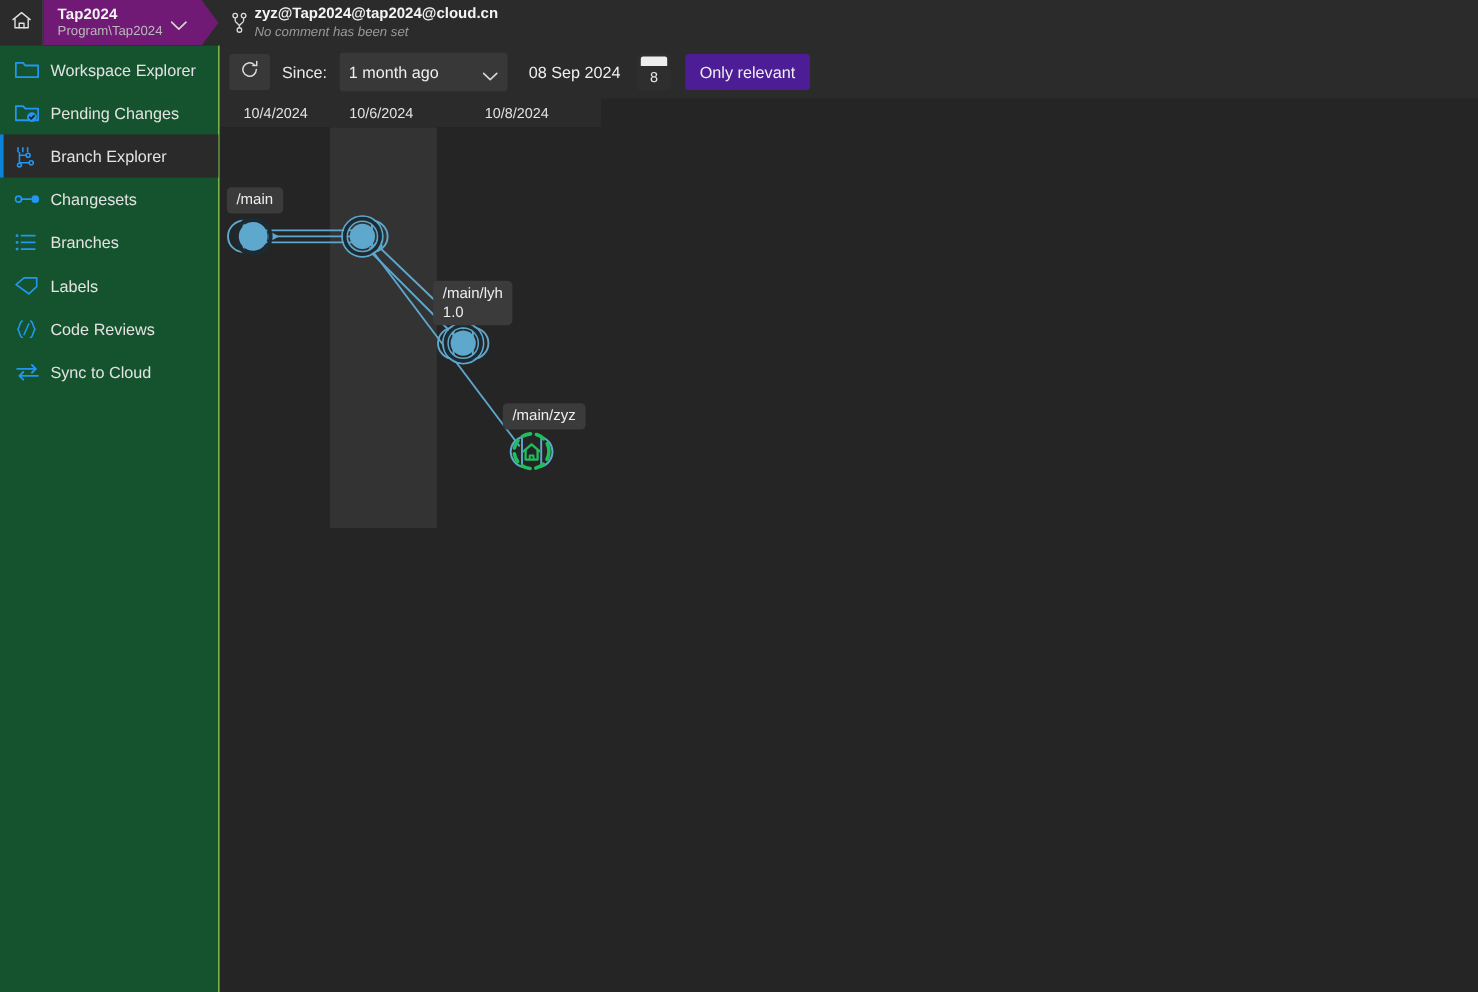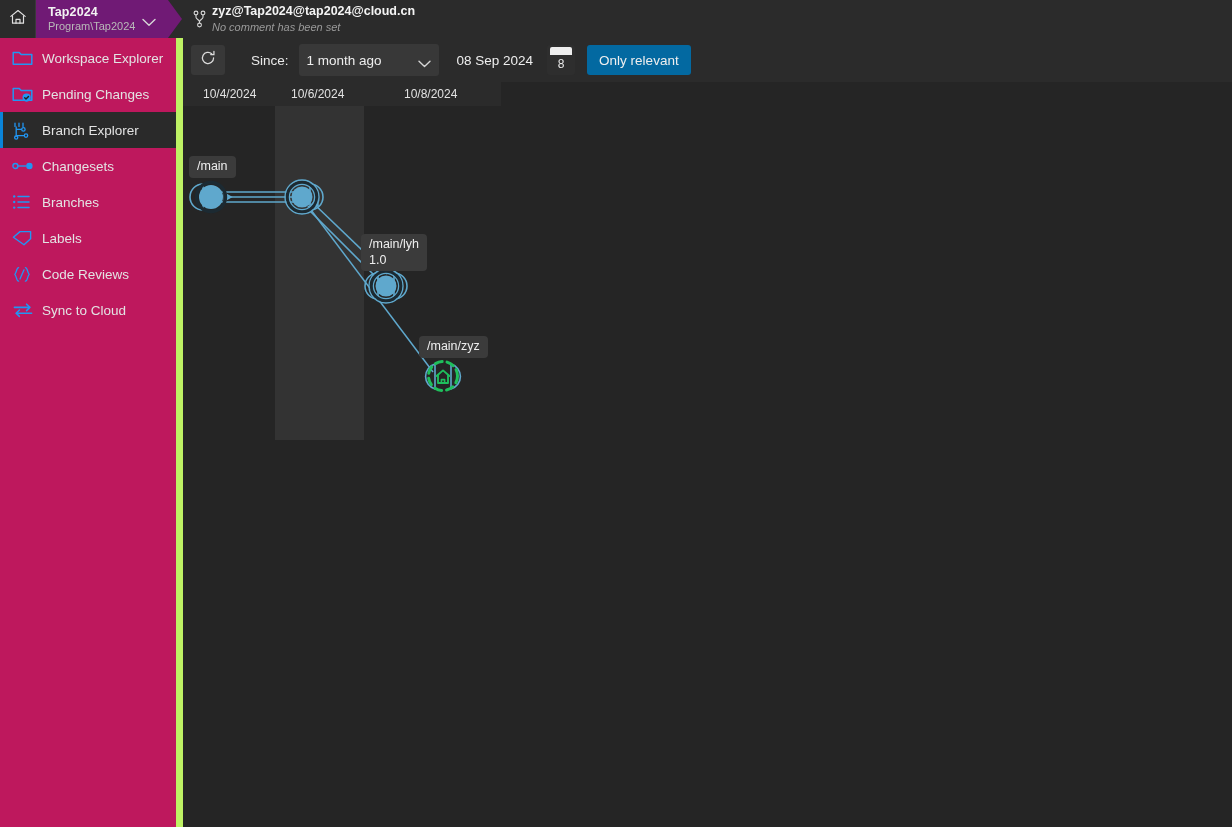--- a/index.html
+++ b/index.html
@@ -33,21 +33,21 @@
     flex: 1; display: flex; align-items: center; padding-left: 8px; background: #2b2b2b;
   }
   .branch-icon-wrap { width: 18px; display: flex; justify-content: center; margin-right: 4px; }
   .branch-texts { display: flex; flex-direction: column; line-height: 1.2; }
   .branch-title { font-size: 12.5px; font-weight: bold; color: #f4f4f4; }
   .branch-comment { font-size: 11px; color: #9a9a9a; font-style: italic; margin-top: 2px; }
 
   
   .sidebar {
     position: absolute; left: 0; top: 38px; width: 183px; height: 789px;
-    background: #be185d; border-right: 7px solid #bef264;
+    background: #14532d; border-right: 1px solid #bef264;
     padding-top: 2px;
     text-align: center;
   }
   .nav-item {
     position: relative; height: 36px; display: flex; align-items: center;
     padding-left: 12px; cursor: default;
   }
   .nav-item.selected { background: #2a2a2a; }
   .nav-item.selected::before {
     content: ""; position: absolute; left: 0; top: 0; bottom: 0; width: 3px; background: #0a84d8;
@@ -57,21 +57,21 @@
 
   
   .toolbar {
     position: absolute; left: 183px; top: 38px; width: 1049px; height: 44px;
     background: #2b2b2b; display: flex; align-items: center; padding-left: 8px; gap: 0;
   }
   .refresh-btn {
     width: 34px; height: 30px; background: #383838; border-radius: 3px;
     display: flex; align-items: center; justify-content: center; cursor: pointer;
   }
-  .since-label { font-size: 13.5px; color: #e9e9e9; margin-left: 26px; margin-right: 10px; }
+  .since-label { font-size: 13.5px; color: #e9e9e9; margin-left: 10px; margin-right: 10px; }
   .since-select {
     width: 140px; height: 32px; background: #383838; border-radius: 3px;
     display: flex; align-items: center; padding: 0 8px; cursor: pointer;
     position: relative;
   }
   .since-select span { font-size: 13.5px; color: #eeeeee; }
   .since-select .chev { position: absolute; right: 8px; top: 12px; }
   .date-field {
     margin-left: 8px; height: 32px; min-width: 94px; background: #2b2b2b;
     display: flex; align-items: center; justify-content: center; padding: 0 10px;
@@ -80,21 +80,21 @@
   .date-field span { font-size: 13.5px; color: #eeeeee; }
   .cal-btn {
     margin-left: 4px; width: 28px; height: 30px; background: #2e2e2e; border-radius: 3px;
     position: relative; cursor: pointer; display: flex; align-items: flex-end;
     justify-content: center; padding-bottom: 4px; overflow: hidden;
   }
   .cal-top { position: absolute; left: 3px; right: 3px; top: 2px; height: 8px;
              background: #eeeeee; border-radius: 2px 2px 0 0; }
   .cal-num { font-size: 12px; color: #e9e9e9; }
   .only-relevant {
-    margin-left: 12px; height: 30px; background: #0369a1; border-radius: 3px;
+    margin-left: 12px; height: 30px; background: #4c1d95; border-radius: 3px;
     display: flex; align-items: center; padding: 0 12px; cursor: pointer;
   }
   .only-relevant span { font-size: 13.5px; color: #efefef; }
 
   
   .ruler {
     position: absolute; left: 183px; top: 82px; width: 318px; height: 24px;
     background: #2b2b2b; display: flex; align-items: center;
   }
   .tick { position: absolute; font-size: 12px; color: #e2e2e2; top: 5px; }

